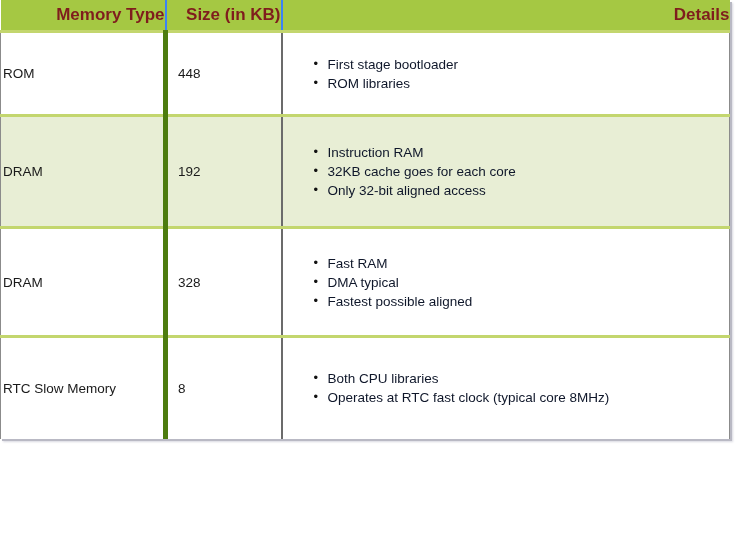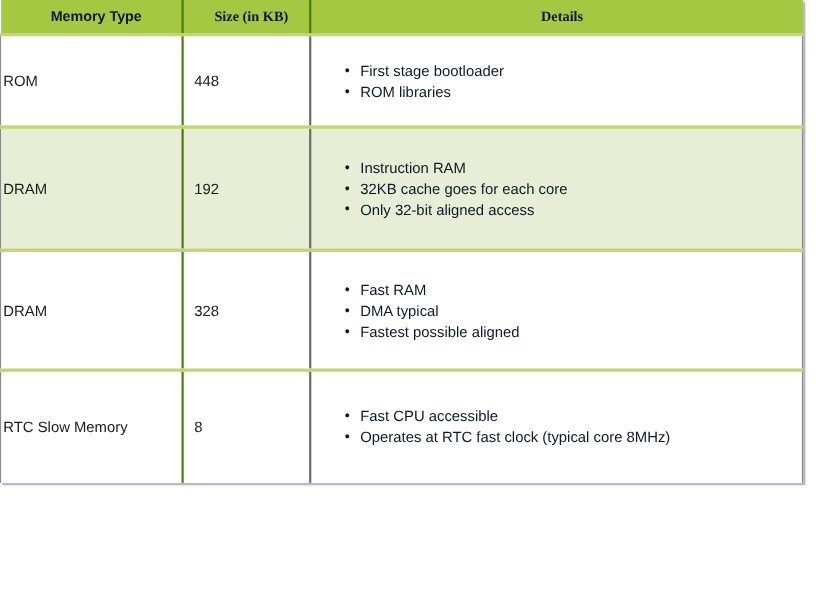--- a/index.html
+++ b/index.html
@@ -40,35 +40,34 @@
   table.memory-table col.c1 { width: 165px; }
   table.memory-table col.c2 { width: 116px; }
   table.memory-table col.c3 { width: 448px; }
 
   
   thead tr.header-row {
     background: #a5c843;
     height: 30px;
   }
   thead th {
-    color: #0f172a;
-    font-size: 13px;
+    color: #7f1d1d;
+    font-size: 17px;
     font-weight: bold;
-    text-align: center;
+    text-align: right;
     padding: 0 0 0 10px;
     vertical-align: middle;
     height: 30px;
     line-height: 30px;
     border: none;
     box-sizing: border-box;
   }
   thead th.col-size,
   thead th.col-details {
-    border-left: 2px solid #4d7c0f;
-    font-family: Liberation Serif, serif;
+    border-left: 2px solid #3b82f6;
   }
 
   
   tbody tr {
     border-top: 3px solid #c3d66e;
   }
   tbody tr.row-white  { background: #ffffff; }
   tbody tr.row-green  { background: #e8eed5; }
 
   tbody td {
@@ -78,21 +77,21 @@
     box-sizing: border-box;
     padding: 0;
   }
 
   td.cell-type {
     padding-left: 2px;
     border-left: 1px solid #8b8b8b;
   }
   td.cell-size {
     padding-left: 10px;
-    border-left: 2px solid #4d7c0f;
+    border-left: 5px solid #4d7c0f;
   }
   td.cell-details {
     border-left: 2px solid #6b6b6b;
     border-right: 1px solid #8b8b8b;
     padding-left: 31px;
   }
 
   
   tr.h-rom        td { height: 84px; }
   tr.h-iram       td { height: 112px; }
@@ -177,21 +176,21 @@
             </ul>
           </td>
         </tr>
 
 
         <tr class="row-white h-rtcslow">
           <td class="cell-type">RTC Slow Memory</td>
           <td class="cell-size">8</td>
           <td class="cell-details">
             <ul class="detail-list">
-              <li>Fast CPU accessible</li>
+              <li>Both CPU libraries</li>
               <li>Operates at RTC fast clock (typical core 8MHz)</li>
             </ul>
           </td>
         </tr>
 
       </tbody>
     </table>
   </div>
 </div>
 

